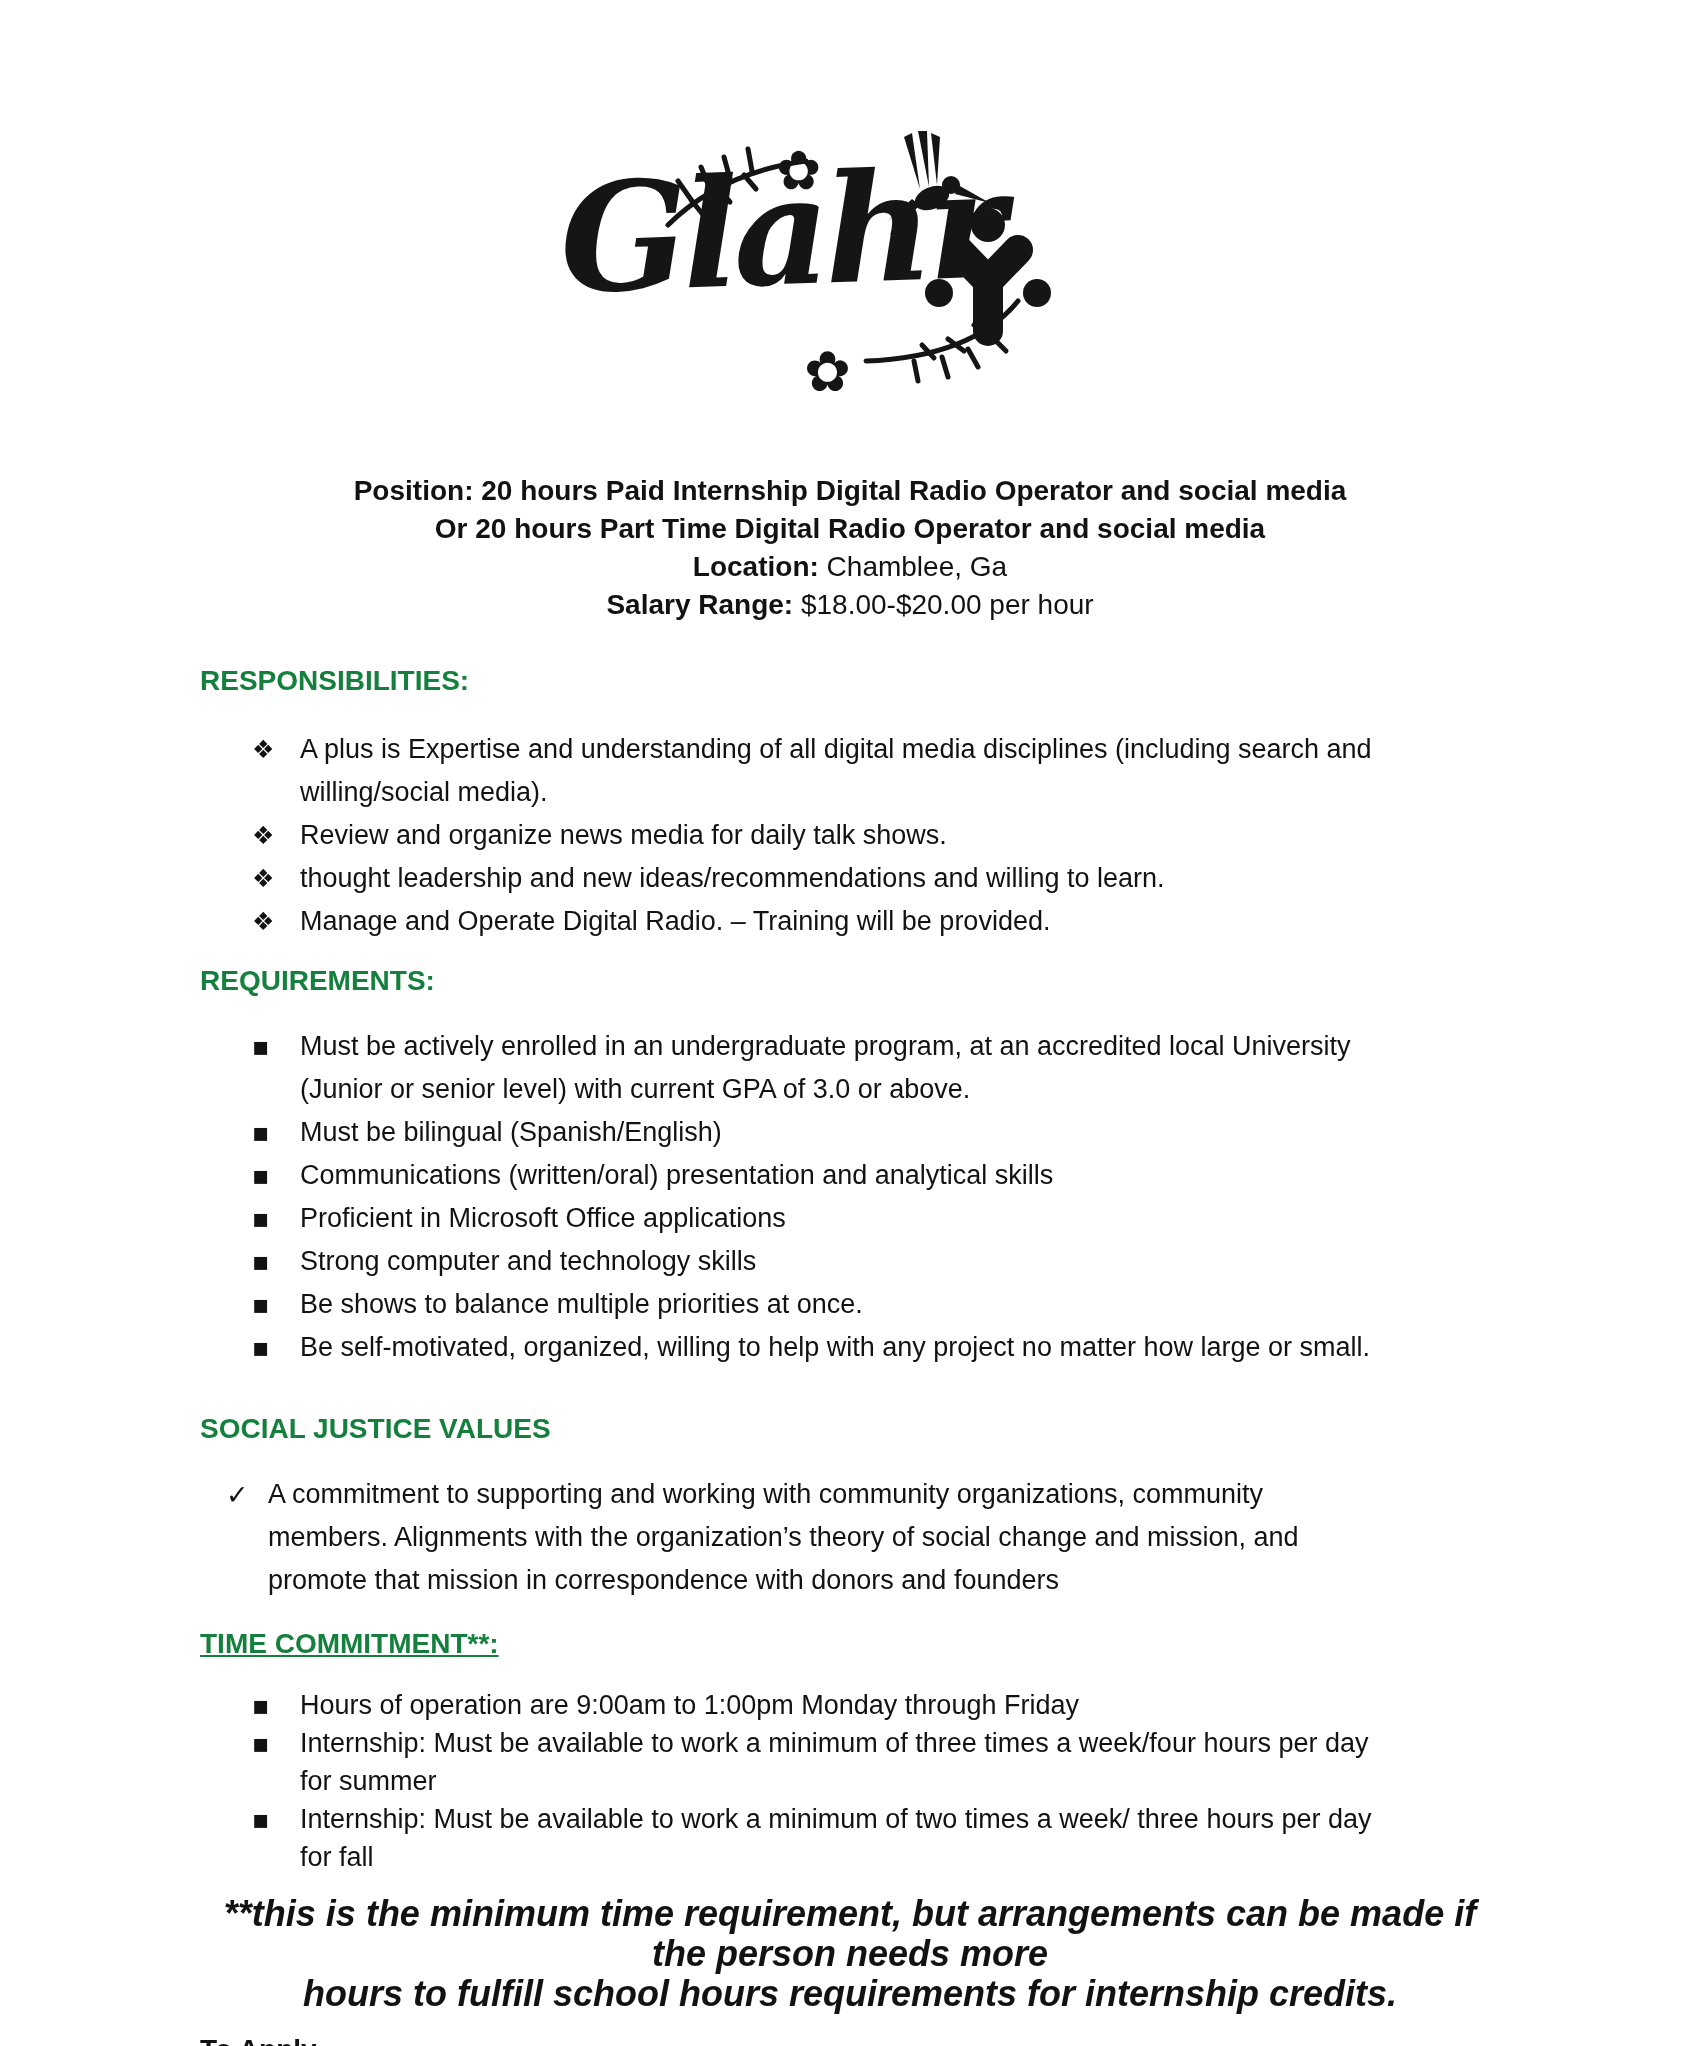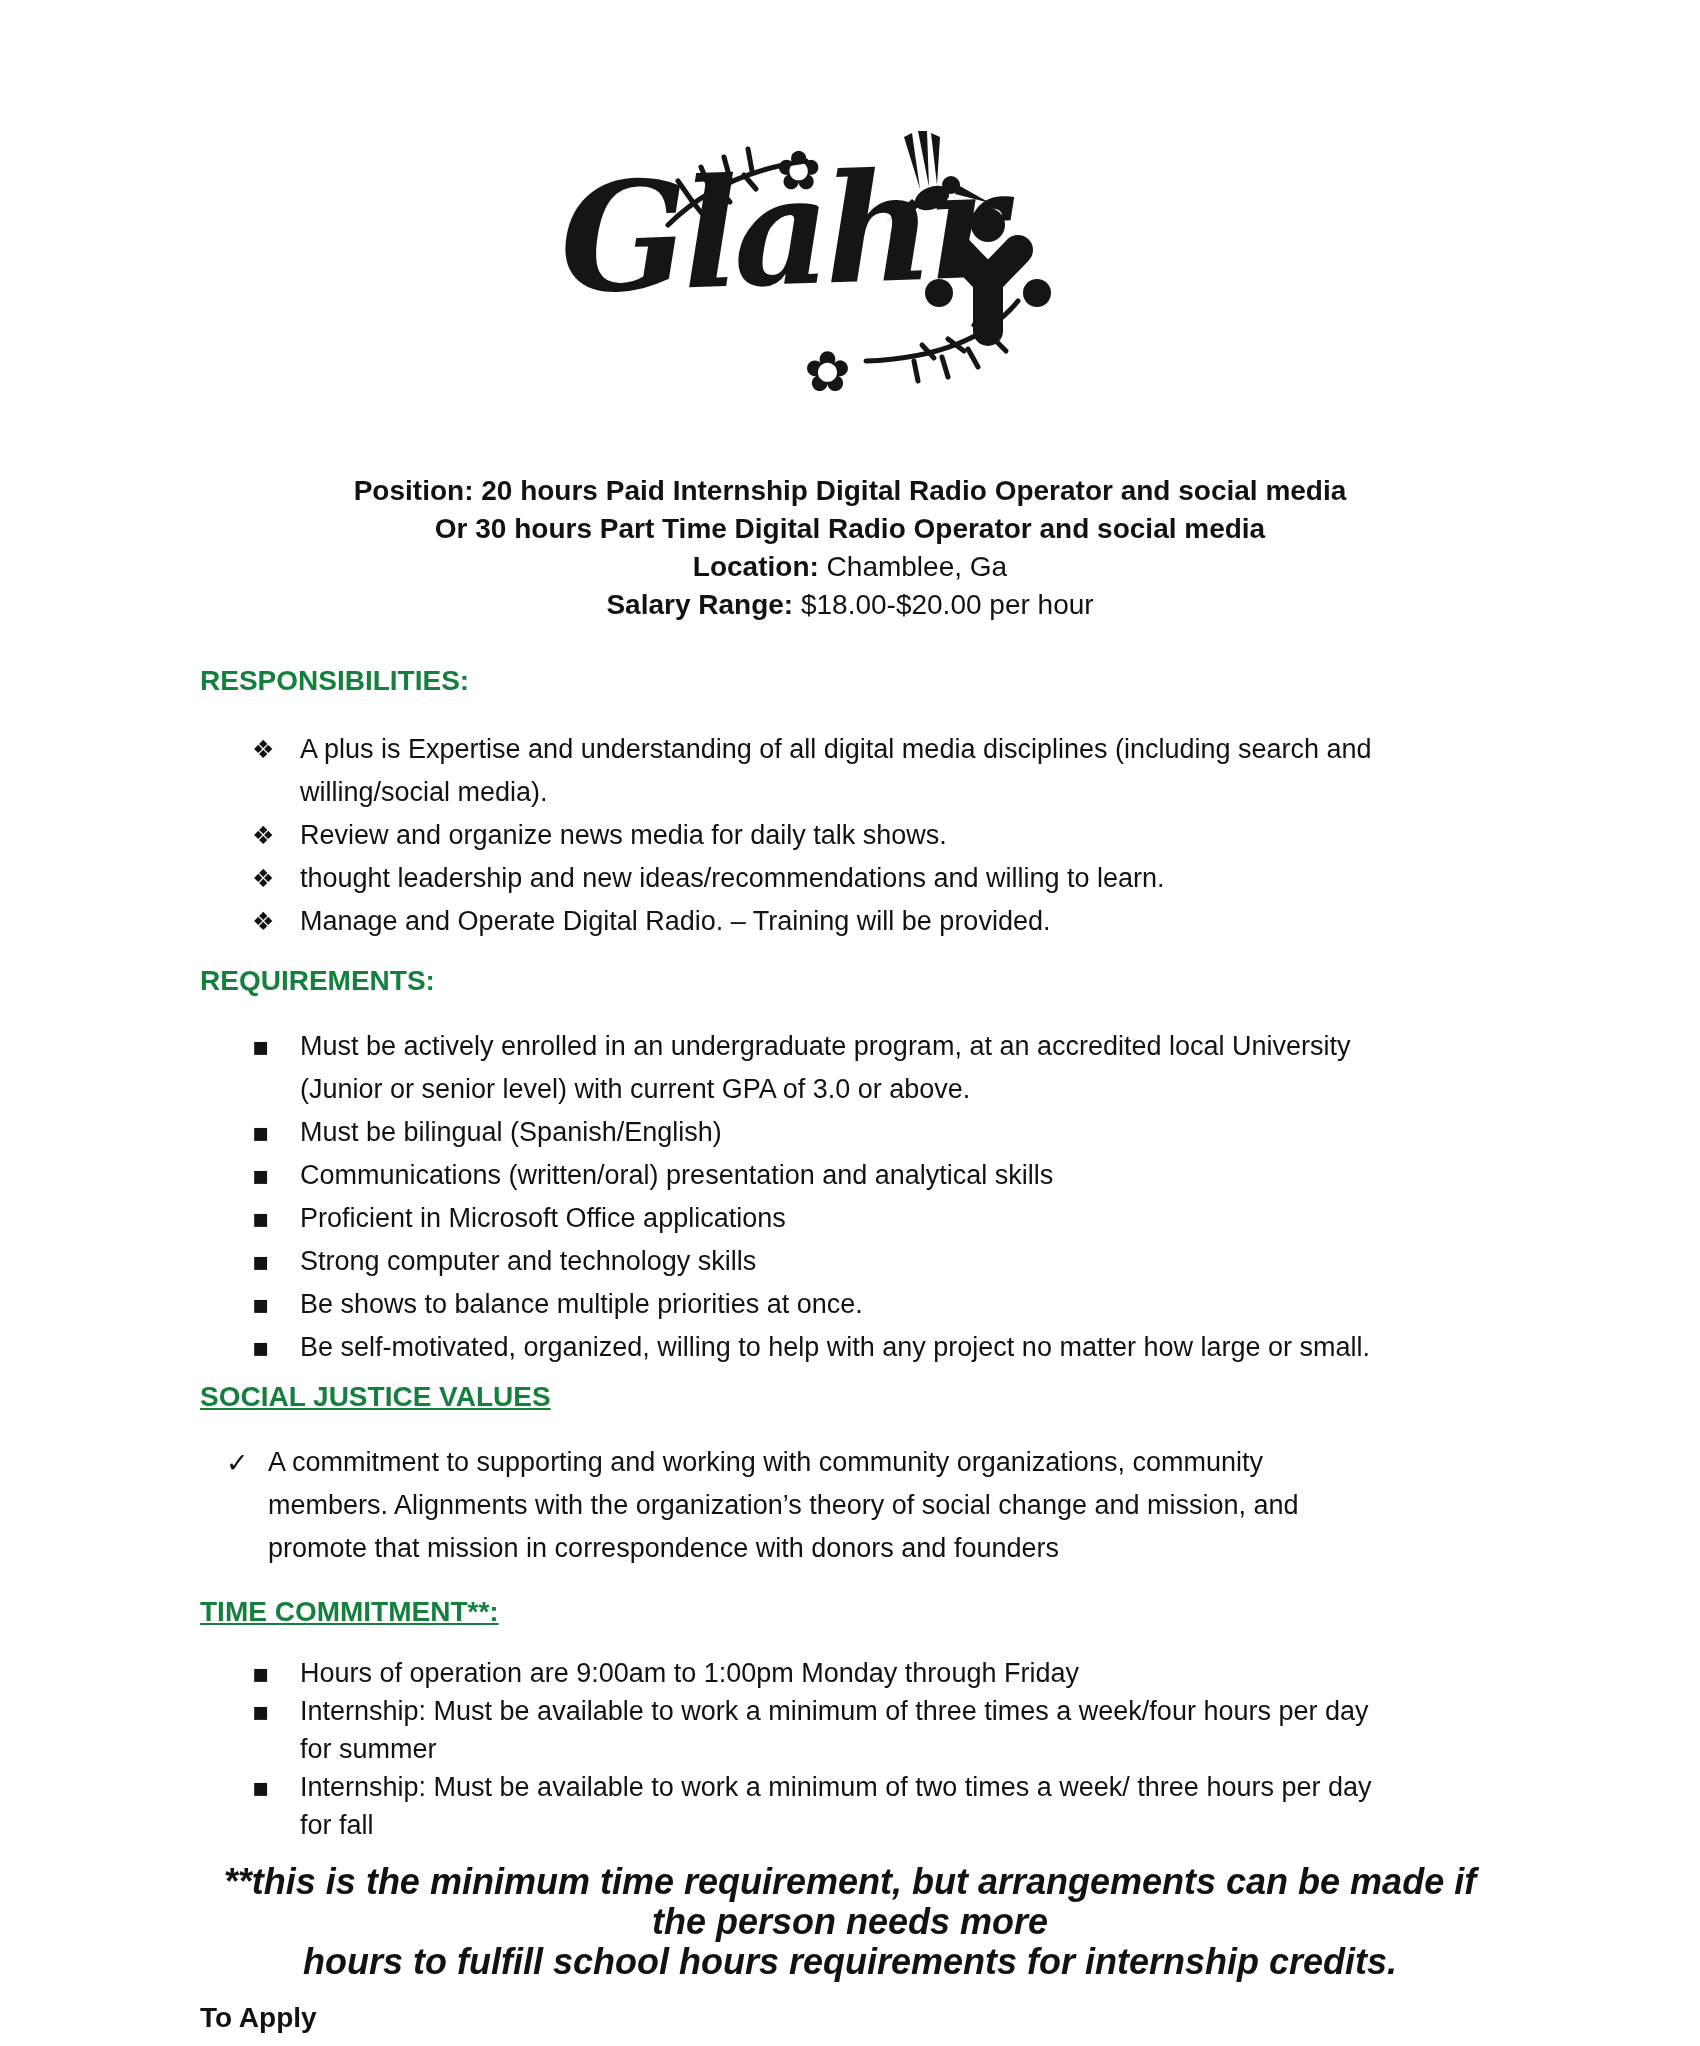--- a/index.html
+++ b/index.html
@@ -27,21 +27,21 @@
   .content { margin:0 200px; }
   .hdr { margin-top:77px; font-size:28px; line-height:38px;text-align:center; }
   .hdr .b { font-weight:bold; }
   .sec {
     font-size:28px; font-weight:bold; line-height:38px; color:#15803d;
   }
   #resp-h { margin-top:38px; }
   #resp-list { margin-top:28px; }
   #req-h { margin-top:19px; }
   #req-list { margin-top:25px; }
-  #sjv-h { margin-top:9px;text-decoration:underline; }
+  #sjv-h { margin-top:41px; }
   #sjv-list { margin-top:25px; }
   #tc-h { margin-top:23px;text-decoration:underline; }
   #tc-list { margin-top:23px; }
 
   ul { list-style:none; }
   li { position:relative; padding-left:100px; font-size:27px; line-height:43px; }
   li .mk {
     position:absolute; left:52px; top:0;
     font-family:"DejaVu Sans", sans-serif;
   }
@@ -112,21 +112,21 @@
         <line x1="364" y1="263" x2="352" y2="250"></line>
       </g>
       <text x="234" y="296" font-size="56" fill="#151515" font-family="DejaVu Sans">✿</text>
     </svg>
   </div>
 
   <div class="content">
 
     <div class="hdr">
       <div class="b">Position: 20 hours Paid Internship Digital Radio Operator and social media</div>
-      <div class="b">Or 30 hours Part Time Digital Radio Operator and social media</div>
+      <div class="b">Or 20 hours Part Time Digital Radio Operator and social media</div>
       <div><span class="b">Location:</span><span> Chamblee, Ga</span></div>
       <div><span class="b">Salary Range:</span><span> $18.00-$20.00 per hour</span></div>
     </div>
 
     <h2 class="sec" id="resp-h">RESPONSIBILITIES:</h2>
     <ul class="diamonds" id="resp-list">
       <li>
         <span class="mk">❖</span>
         <div class="ln">A plus is Expertise and understanding of all digital media disciplines (including search and</div>
         <div class="ln">willing/social media).</div>

